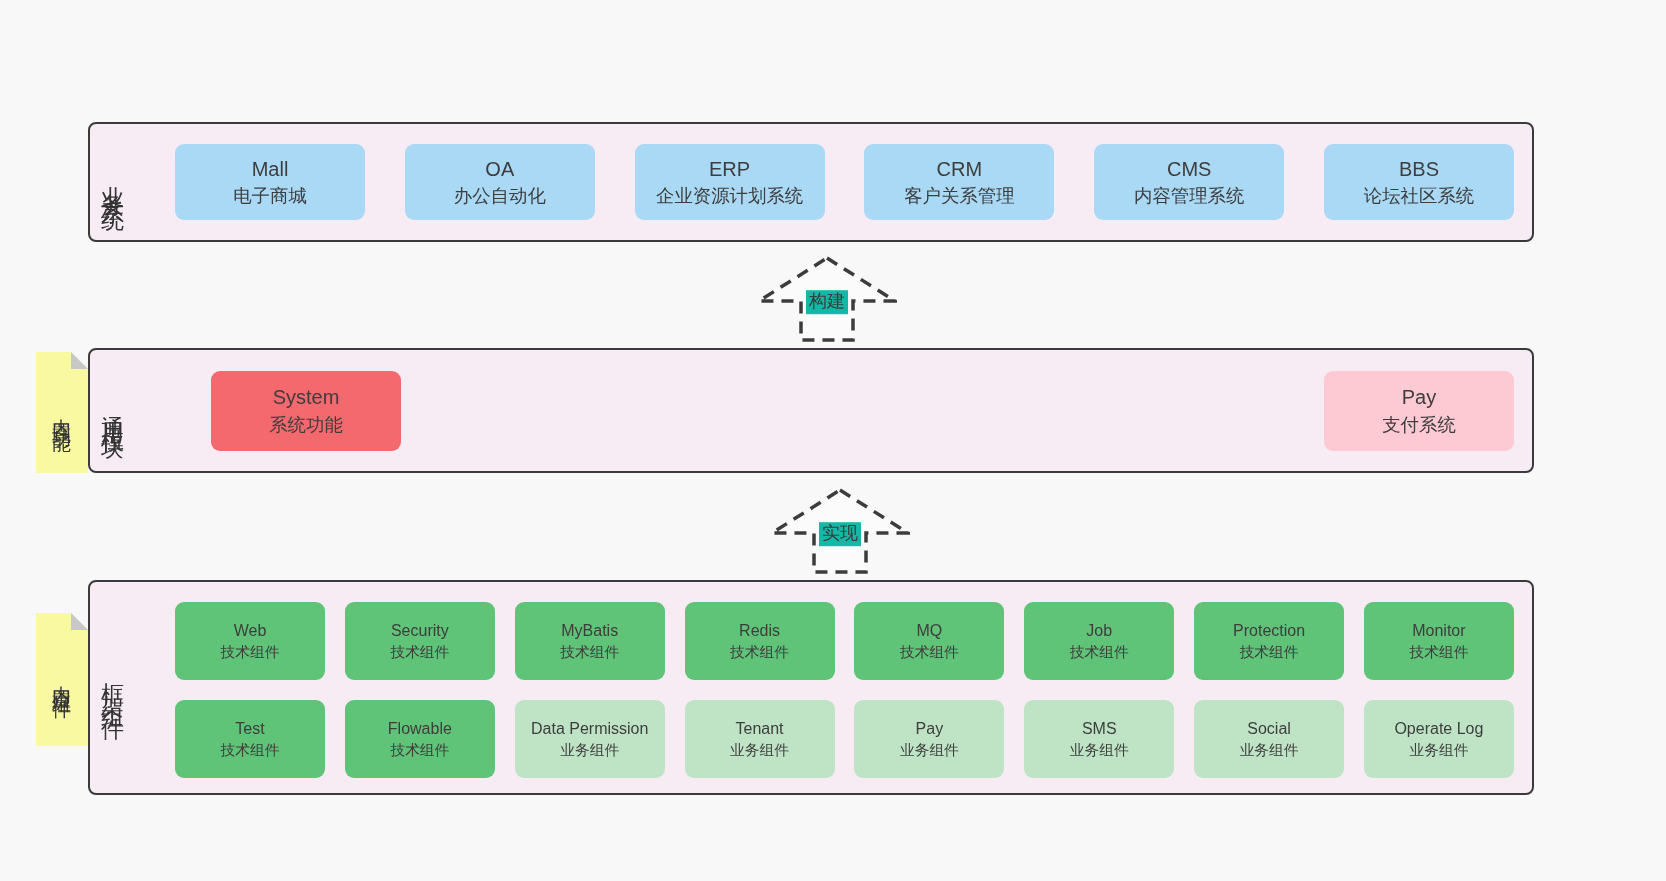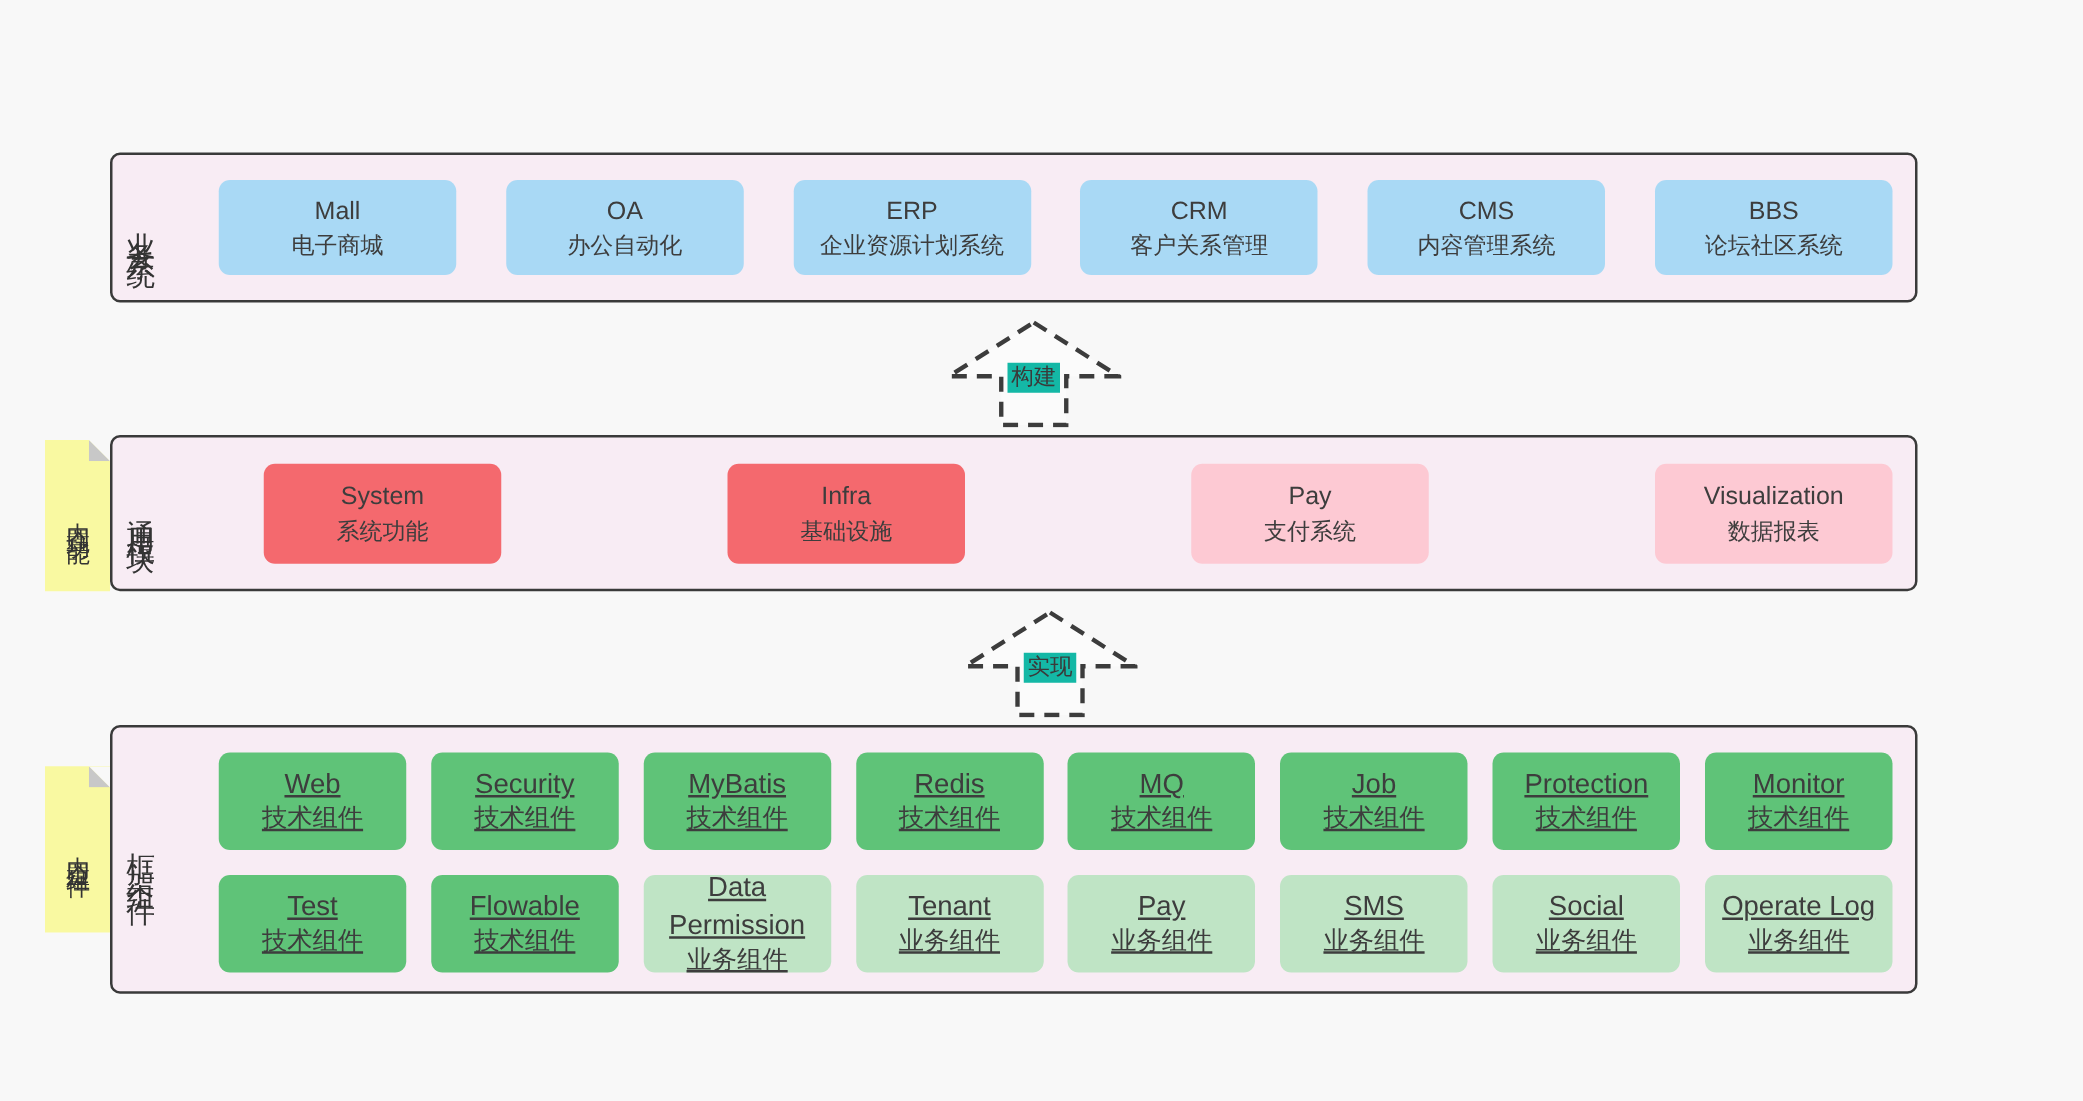--- a/index.html
+++ b/index.html
@@ -35,21 +35,21 @@
   #section-components .box-row{height:78px;}
   #section-components .box-row.r1{top:20px;}
   #section-components .box-row.r2{top:118px;}
   .box{
     box-sizing:border-box;border-radius:9px;
     display:flex;flex-direction:column;align-items:center;justify-content:center;
     text-align:center;line-height:1.42;padding:4px 8px;
   }
   #section-business .box{width:190px;height:76px;font-size:20px;}
   #section-modules .box{width:190px;height:80px;font-size:20px;}
-  #section-components .box{width:150px;height:78px;font-size:22px;line-height:1.38;text-decoration:underline;}
+  #section-components .box{width:150px;height:78px;font-size:16px;line-height:1.38;}
   .box .zh{font-size:0.92em;}
   .box[data-v="blue"]{background:var(--box-blue,#a9d9f5);}
   .box[data-v="red"]{background:var(--box-red,#f4696e);}
   .box[data-v="pink"]{background:var(--box-pink,#fdc9d3);}
   .box[data-v="green"]{background:var(--box-green,#5fc378);}
   .box[data-v="lightgreen"]{background:var(--box-lightgreen,#bfe4c5);}
   .note{
     position:absolute;left:36px;width:52px;box-sizing:border-box;
     background:var(--note-yellow,#f9f9a1);
     display:flex;align-items:center;justify-content:center;
@@ -122,31 +122,23 @@
       <span class="flap"></span>
     </span>
 </div>
 <div class="section" id="section-modules">
   <div class="section-label">通用模块</div>
   <div class="box-row">
     <div class="box" data-v="red">
       <span class="en">System</span>
       <span class="zh">系统功能</span>
     </div>
-    <div class="box" data-v="red">
-      <span class="en">Infra</span>
-      <span class="zh">基础设施</span>
-    </div>
     <div class="box" data-v="pink">
       <span class="en">Pay</span>
       <span class="zh">支付系统</span>
-    </div>
-    <div class="box" data-v="pink">
-      <span class="en">Visualization</span>
-      <span class="zh">数据报表</span>
     </div>
   </div>
 </div>
 
 <div class="arrow" id="arrow-implement">
   <svg viewBox="0 0 140 86">
     <polygon points="70,2 138,45 96,45 96,84 44,84 44,45 2,45" fill="#fbfbfb" stroke="#3c3c3c" stroke-width="3.5" stroke-dasharray="12 8"></polygon>
   </svg>
   <div class="arrow-label">实现</div>
 </div>

